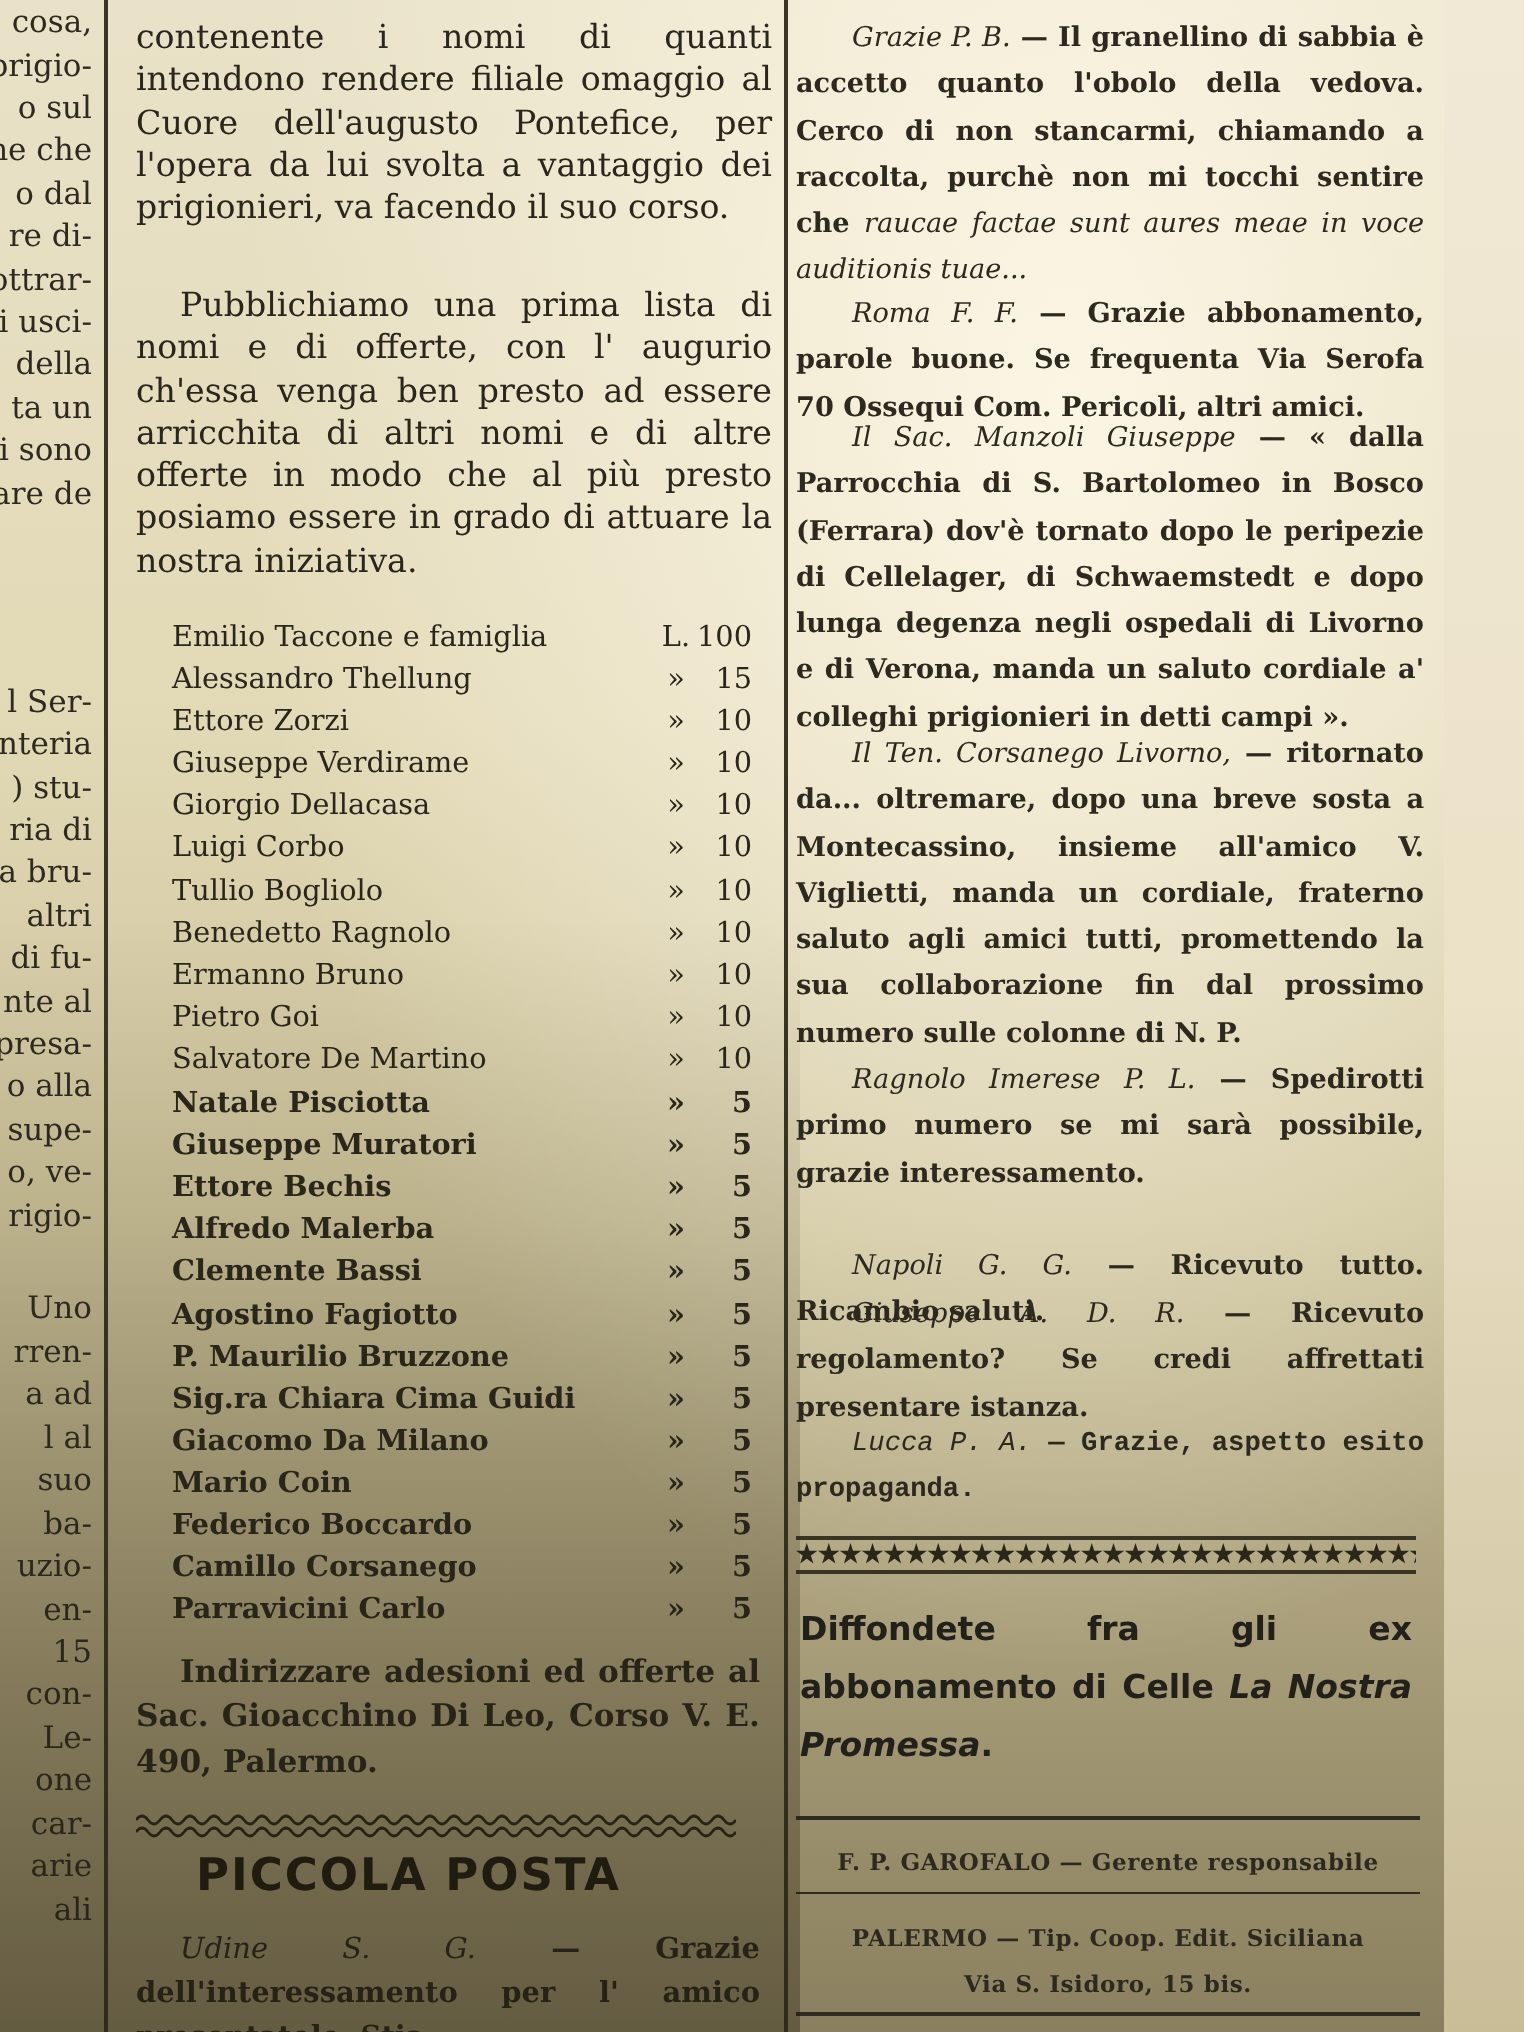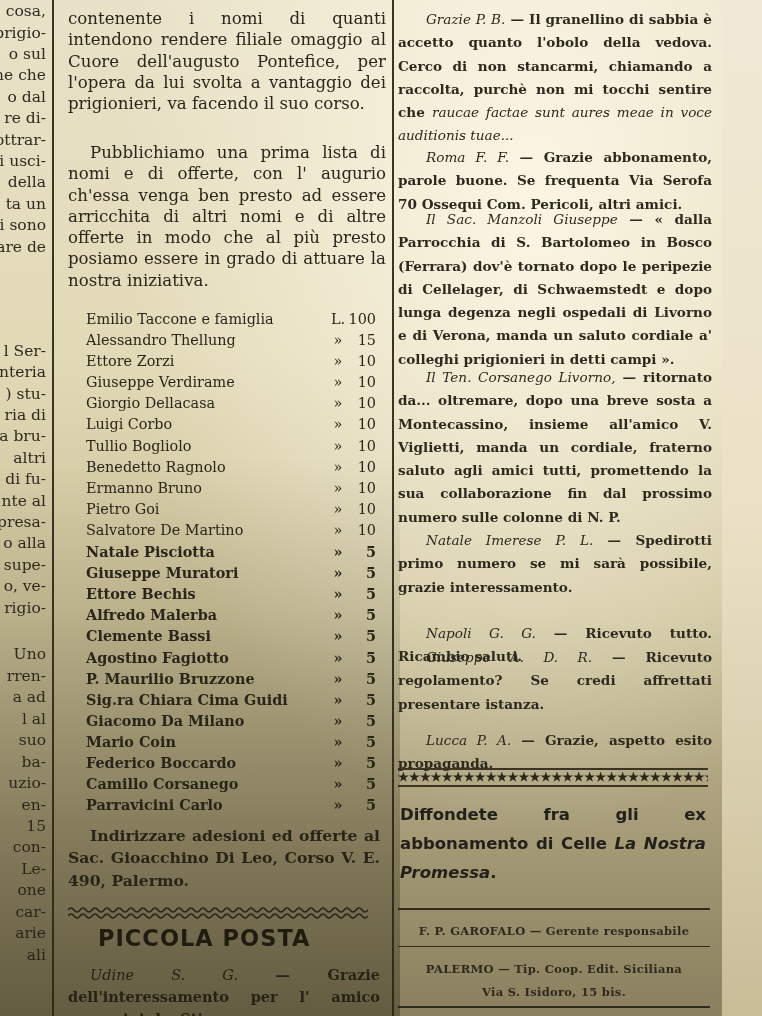--- a/index.html
+++ b/index.html
@@ -319,24 +319,24 @@
   </div>
 
   <div class="rule-v" style="left:392px; top:0; height:1016px;"></div>
 
   <div class="col-right">
     <div id="entries" style="position:absolute; top:8px; width:314px;">
         <p class="entry first-ind" style="position: absolute; top: 0px; width: 314px;"><span class="it">Grazie P. B.</span> <span>— Il granellino di sabbia è accetto quanto l'obolo della vedova. Cerco di non stancarmi, chiamando a raccolta, purchè non mi tocchi sentire che </span><span class="it">raucae factae sunt aures meae in voce auditionis tuae...</span></p>
         <p class="entry first-ind" style="position: absolute; top: 138px; width: 314px;"><span class="it">Roma F. F.</span> <span>— Grazie abbonamento, parole buone. Se frequenta Via Serofa 70 Ossequi Com. Pericoli, altri amici.</span></p>
         <p class="entry first-ind" style="position: absolute; top: 200px; width: 314px;"><span class="it">Il Sac. Manzoli Giuseppe</span> <span>— « dalla Parrocchia di S. Bartolomeo in Bosco (Ferrara) dov'è tornato dopo le peripezie di Cellelager, di Schwaemstedt e dopo lunga degenza negli ospedali di Livorno e di Verona, manda un saluto cordiale a' colleghi prigionieri in detti campi ».</span></p>
         <p class="entry first-ind" style="position: absolute; top: 358px; width: 314px;"><span class="it">Il Ten. Corsanego Livorno,</span> <span>— ritornato da... oltremare, dopo una breve sosta a Montecassino, insieme all'amico V. Viglietti, manda un cordiale, fraterno saluto agli amici tutti, promettendo la sua collaborazione fin dal prossimo numero sulle colonne di N. P.</span></p>
-        <p class="entry first-ind" style="position: absolute; top: 521px; width: 314px;"><span class="it">Natale Imerese P. L.</span> <span>— Spedirotti primo numero se mi sarà possibile, grazie interessamento.</span></p>
+        <p class="entry first-ind" style="position: absolute; top: 521px; width: 314px;"><span class="it">Ragnolo Imerese P. L.</span> <span>— Spedirotti primo numero se mi sarà possibile, grazie interessamento.</span></p>
         <p class="entry first-ind" style="position: absolute; top: 594px; width: 314px; margin-top: 20px;"><span class="it">Napoli G. G.</span> <span>— Ricevuto tutto. Ricambio saluti.</span></p>
         <p class="entry first-ind" style="position: absolute; top: 638px; width: 314px;"><span class="it">Giuseppe A. D. R.</span> <span>— Ricevuto regolamento? Se credi affrettati presentare istanza.</span></p>
-        <p class="entry first-ind" style="position: absolute; top: 721px; width: 314px;"><span class="it">Lucca P. A.</span> <span>— Grazie, aspetto esito propaganda.</span></p>
+        <p class="entry first-ind" style="position: absolute; top: 703px; width: 314px; font-family: Liberation Mono, monospace;"><span class="it">Lucca P. A.</span> <span>— Grazie, aspetto esito propaganda.</span></p>
       </div>
 
     <div class="stars" style="top:768px;">★★★★★★★★★★★★★★★★★★★★★★★★★★★★★★★</div>
 
     <div class="promo" style="top:800px;">
       <span>Diffondete fra gli ex abbonamento di Celle </span><span class="ital">La Nostra Promessa</span><span>.</span>
     </div>
 
     <div class="hr" style="top:908px; height:2px;"></div>
     <div class="imprint" style="top:920px;">F. P. GAROFALO — Gerente responsabile</div>

